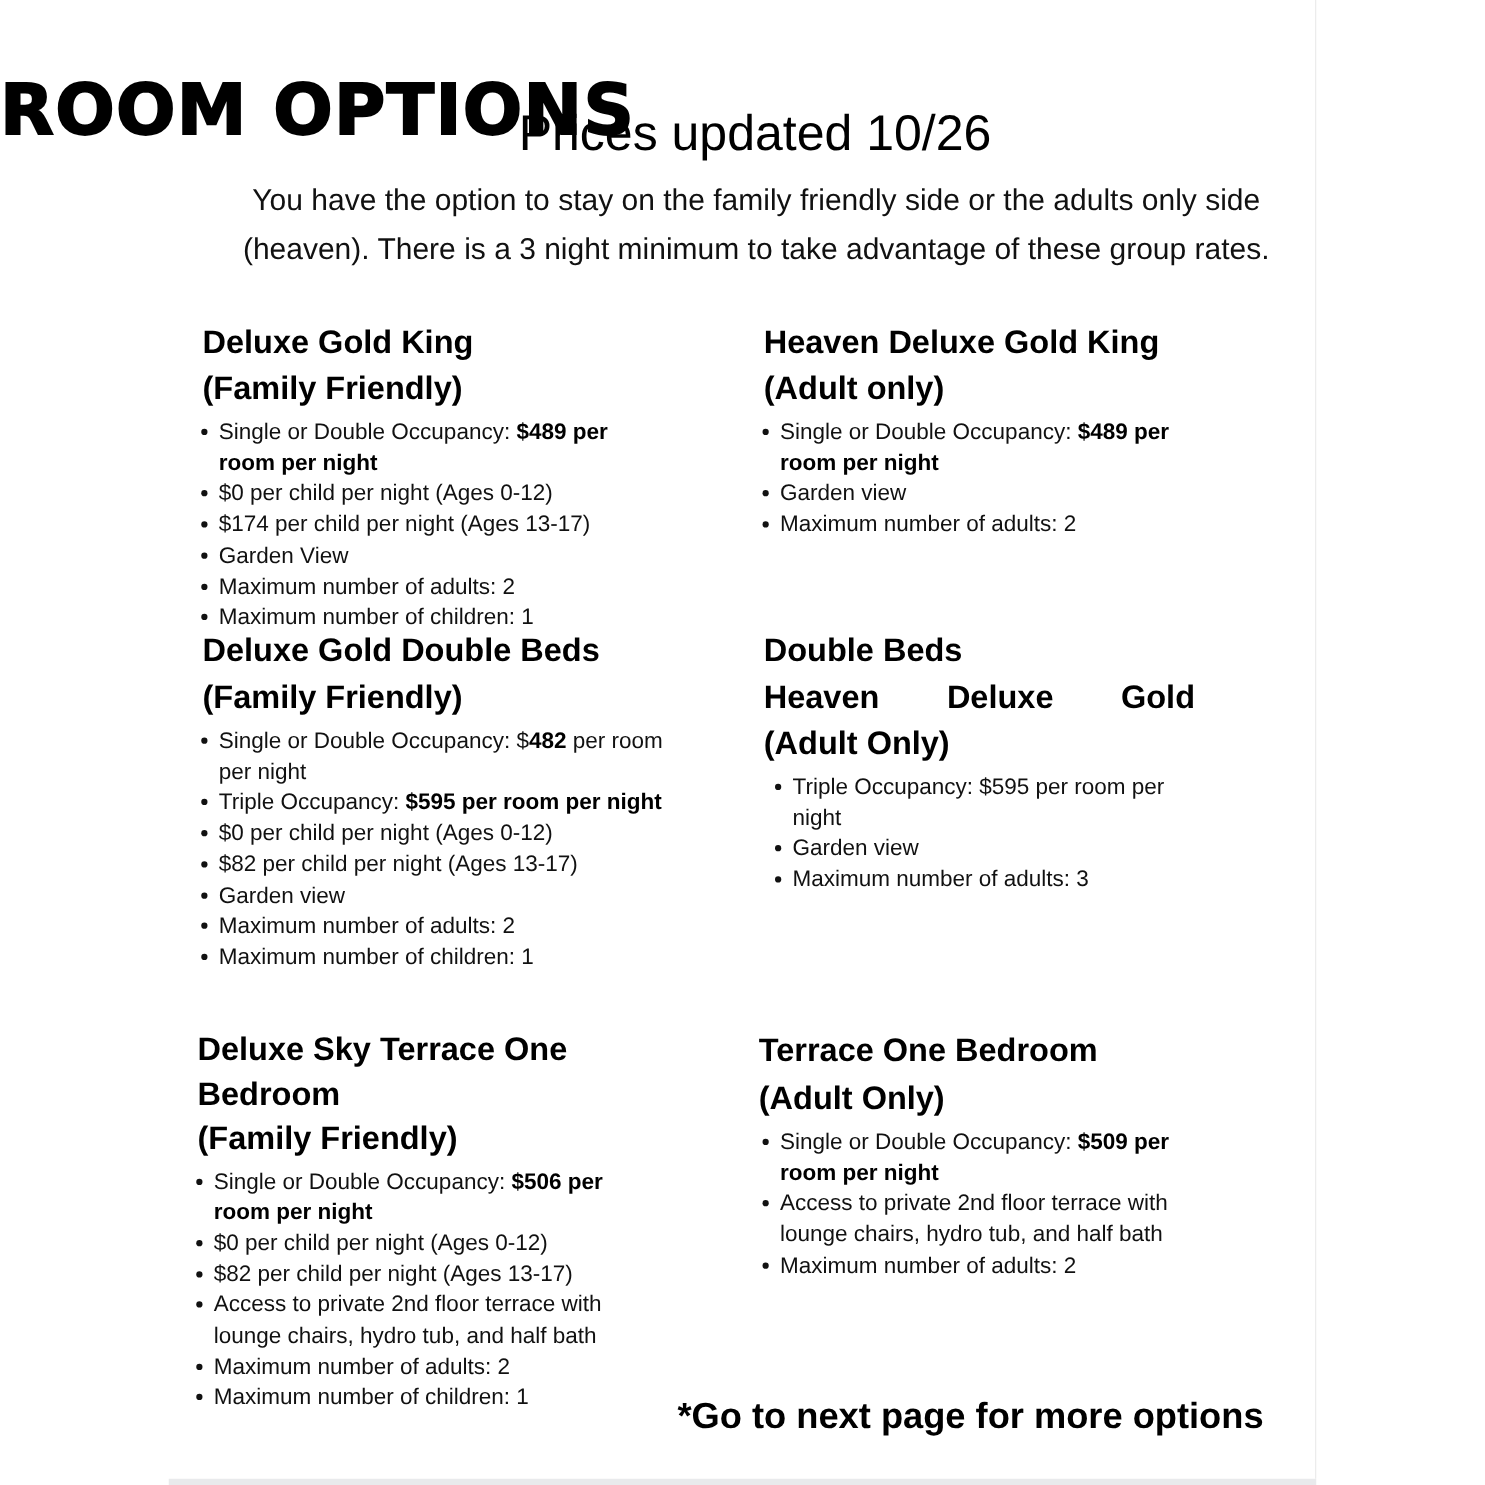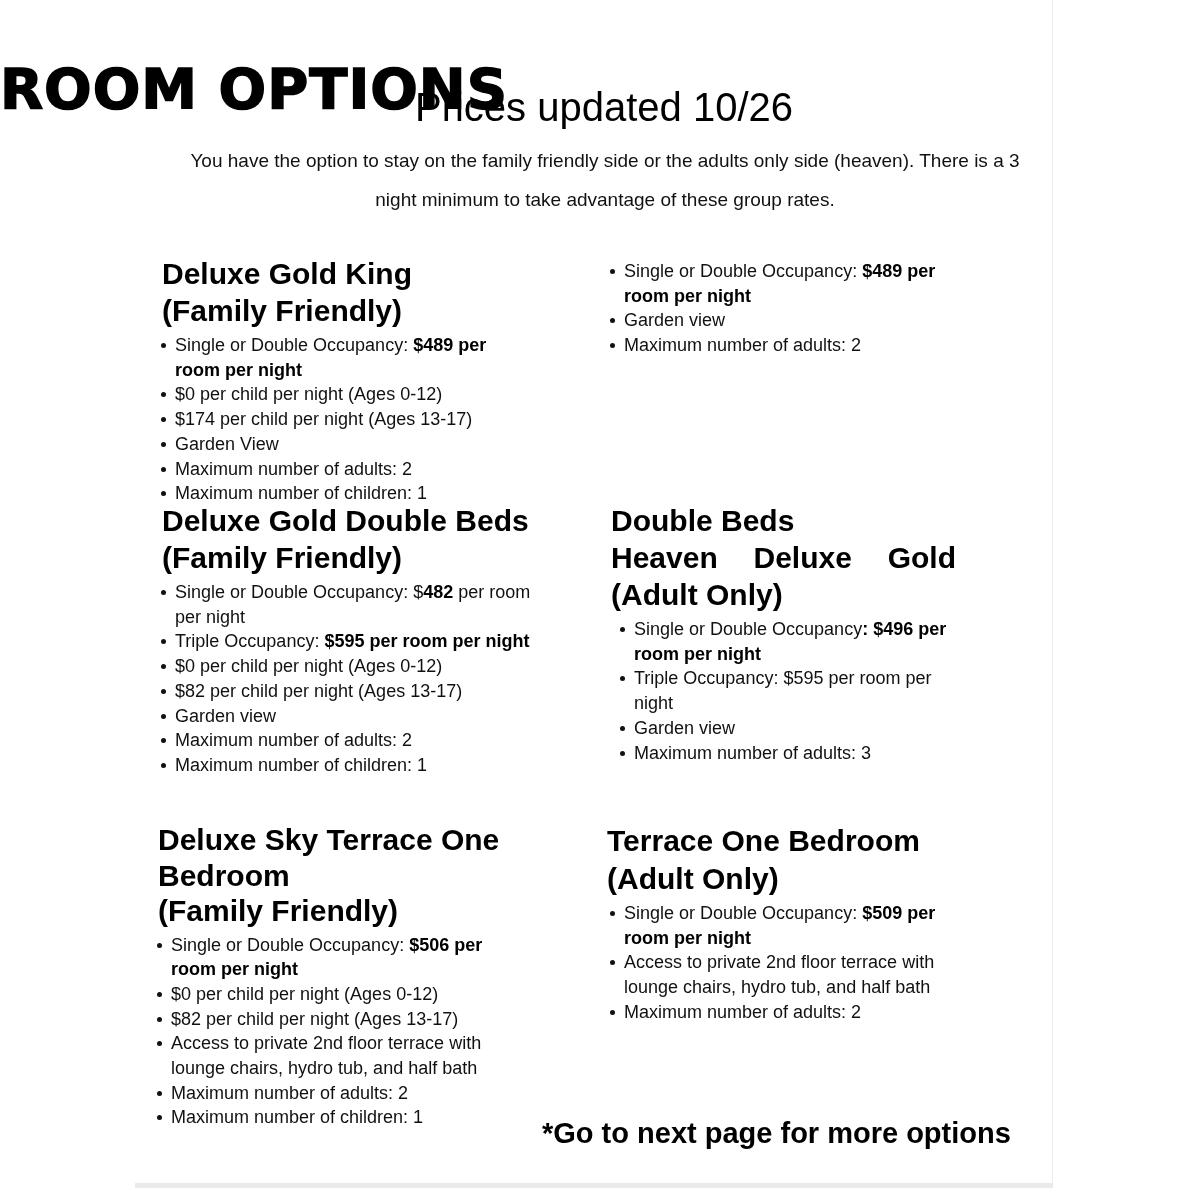--- a/index.html
+++ b/index.html
@@ -57,32 +57,32 @@
       line-height: 46px;
       color: #000;
     }
     .intro {
       position: absolute;
       left: 180px;
       width: 850px;
       top: 141px;
       text-align: center;
       font-family: "Liberation Sans", sans-serif;
-      font-size: 19px;
+      font-size: 24px;
       line-height: 39px;
       color: #111;
     }
     .room {
       position: absolute;
     }
     .room h2 {
       margin: 0;
       font-family: "Liberation Sans", sans-serif;
       font-weight: 700;
-      font-size: 30px;
+      font-size: 26px;
       line-height: 37px;
       color: #000;
     }
     .room h2 .line {
       display: block;
     }
     .room h2 .line.justify {
       text-align: justify;
       text-align-last: justify;
     }
@@ -143,20 +143,24 @@
     <li><span>Single or Double Occupancy: </span><b>$489 per room per night</b></li>
     <li>$0 per child per night (Ages 0-12)</li>
     <li>$174 per child per night (Ages 13-17)</li>
     <li>Garden View</li>
     <li>Maximum number of adults: 2</li>
     <li>Maximum number of children: 1</li>
   </ul>
 </section>
 
 <section class="room" style="left:611px; top:255px; width:370px;">
+  <h2>
+    <span class="line">Heaven Deluxe Gold King</span>
+    <span class="line">(Adult only)</span>
+  </h2>
   <ul>
     <li><span>Single or Double Occupancy: </span><b>$489 per room per night</b></li>
     <li>Garden view</li>
     <li>Maximum number of adults: 2</li>
   </ul>
 </section>
 
 <section class="room" style="left:162px; top:502px; width:370px;">
   <h2>
     <span class="line">Deluxe Gold Double Beds</span>
@@ -173,21 +177,20 @@
   </ul>
 </section>
 
 <section class="room" style="left:611px; top:502px; width:345px;">
   <h2>
     <span class="line">Double Beds</span>
     <span class="line justify">Heaven Deluxe Gold</span>
     <span class="line">(Adult Only)</span>
   </h2>
   <ul style="padding-left:23px; width:330px;">
-    <li><span>Single or Double Occupancy</span><b>: $496 per room per night</b></li>
     <li>Triple Occupancy: $595 per room per night</li>
     <li>Garden view</li>
     <li>Maximum number of adults: 3</li>
   </ul>
 </section>
 
 <section class="room" style="left:158px; top:822px; width:365px;">
   <h2 style="line-height:35.5px;">
     <span class="line">Deluxe Sky Terrace One</span>
     <span class="line">Bedroom</span>

